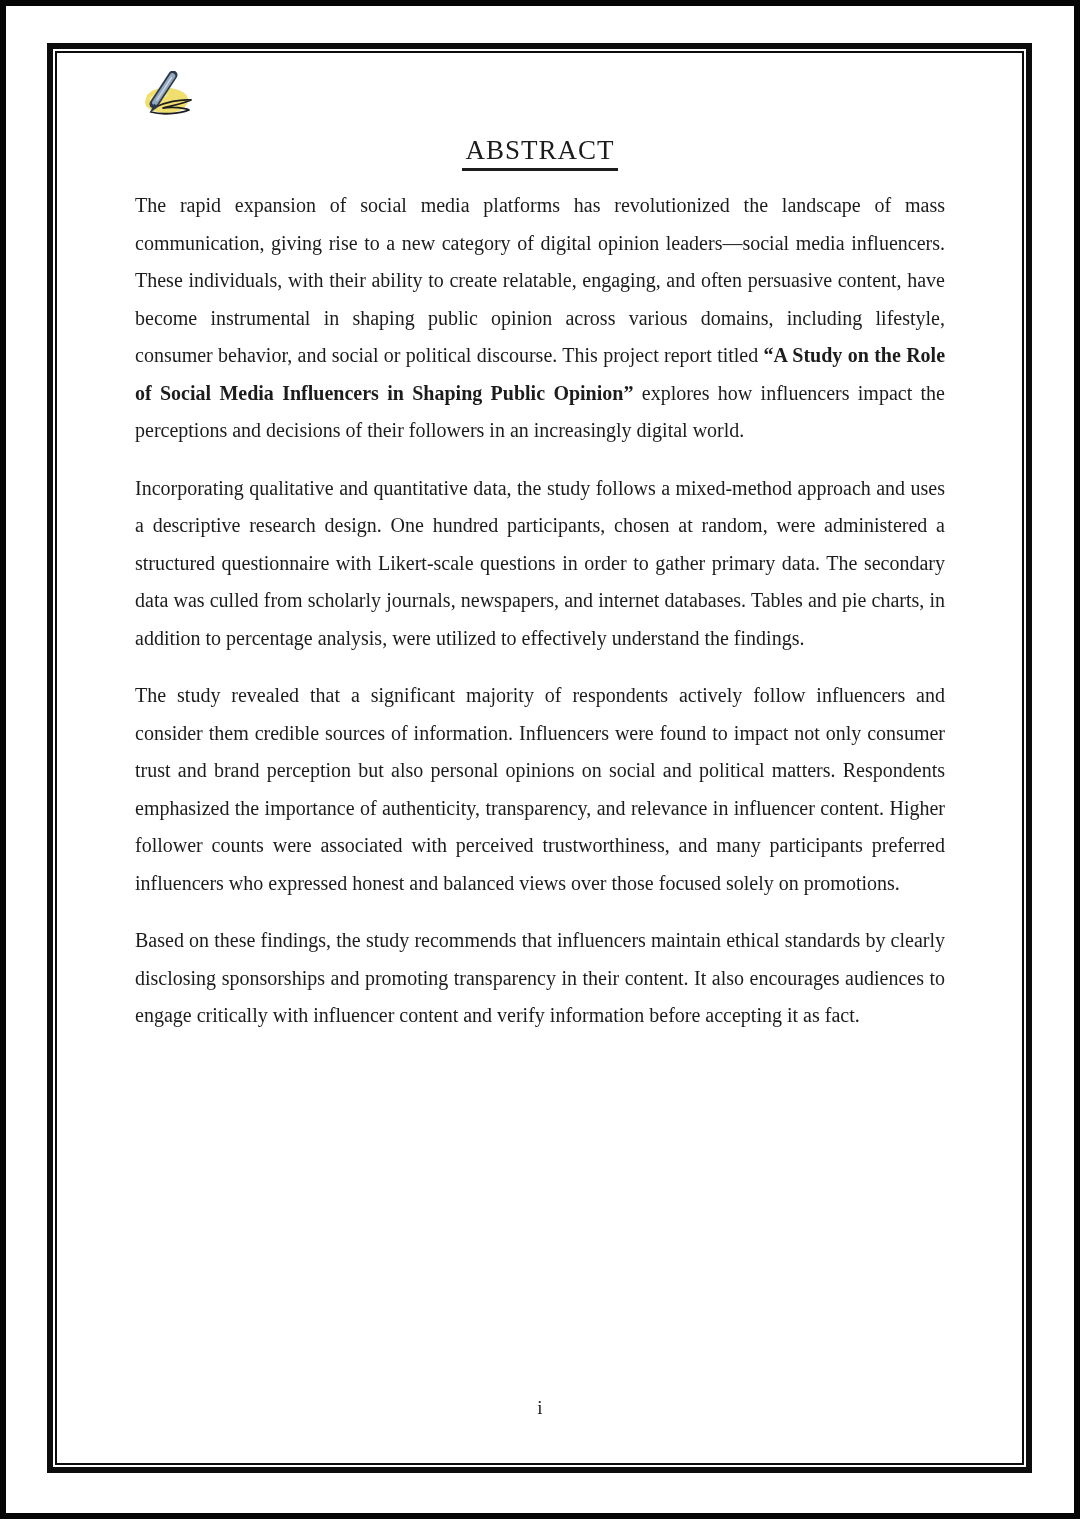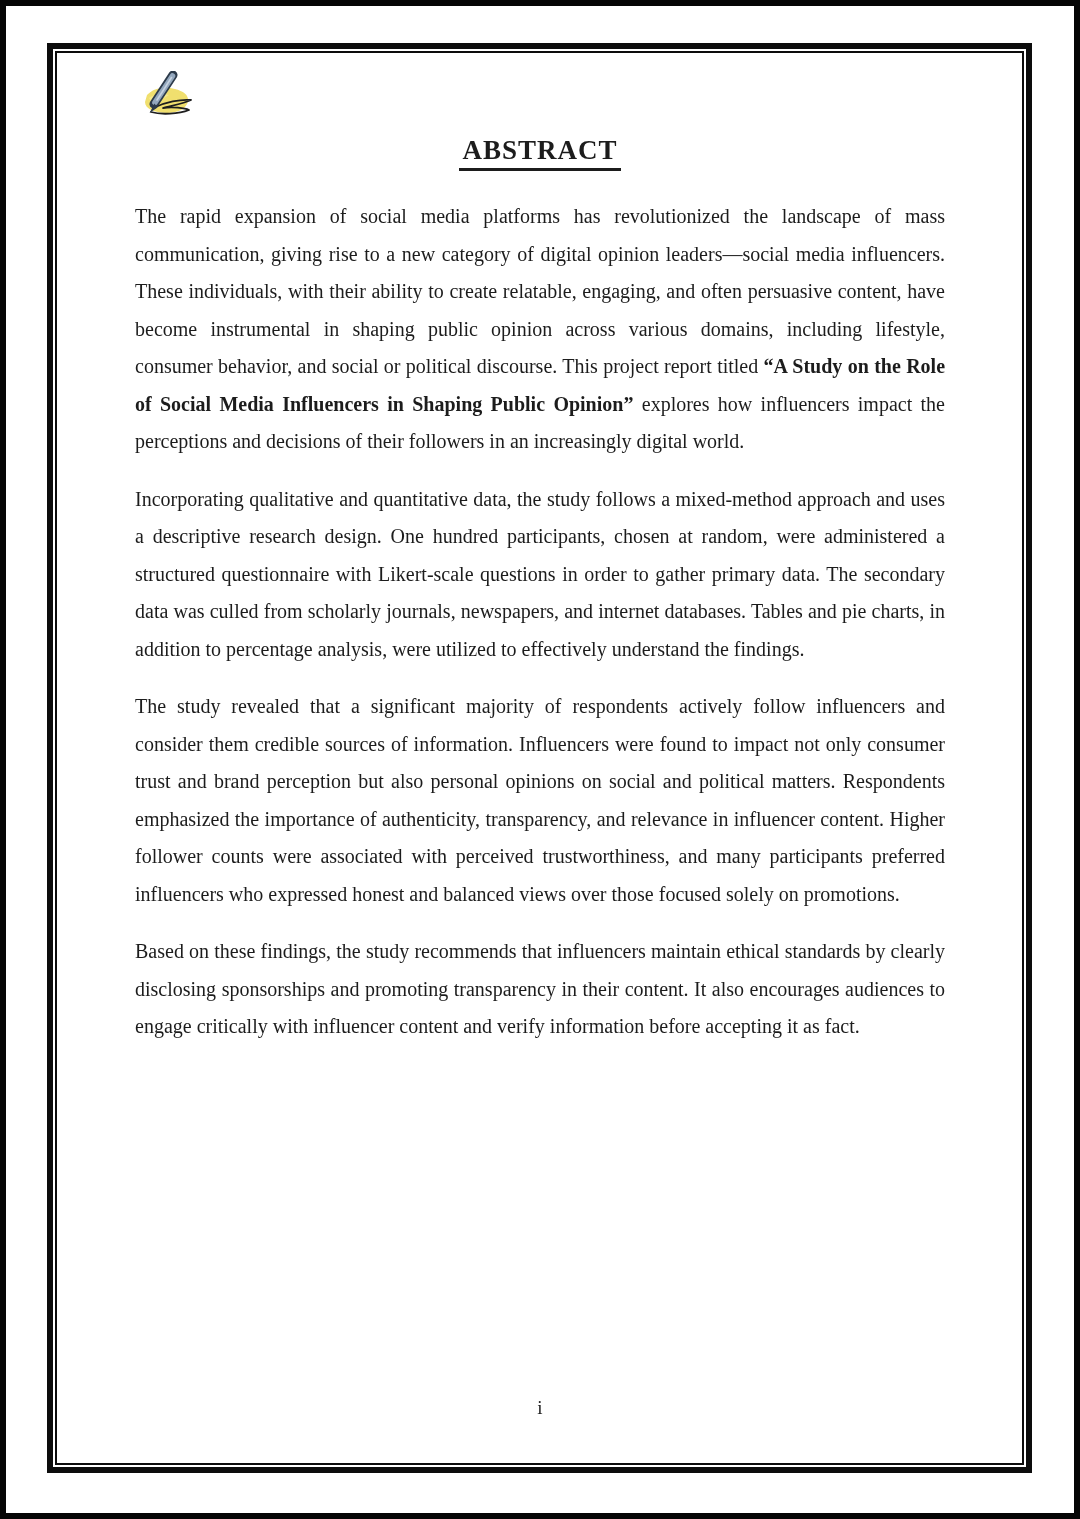--- a/index.html
+++ b/index.html
@@ -41,29 +41,29 @@
     width: 58px;
     height: 48px;
     margin-left: 4px;
   }
   .pen-wrap svg { display: block; }
   .doc-title {
     text-align: center;
     margin-top: 14px;
     line-height: 34px;
     font-size: 27px;
-    font-weight: bold;
+    font-weight: normal;
     letter-spacing: 1px;
   }
   .doc-title .underlined {
     display: inline-block;
     border-bottom: 3px solid var(--text, #111);
     padding: 0 3px 1px 3px;
   }
-  .paragraphs { margin-top: 27px; }
+  .paragraphs { margin-top: 16px; }
   .para {
     margin: 0 0 20px 0;
     font-size: 20px;
     line-height: 37.5px;
     text-align: justify;
     text-justify: inter-word;
   }
   .para b { font-weight: bold; }
   .page-number {
     position: absolute;

